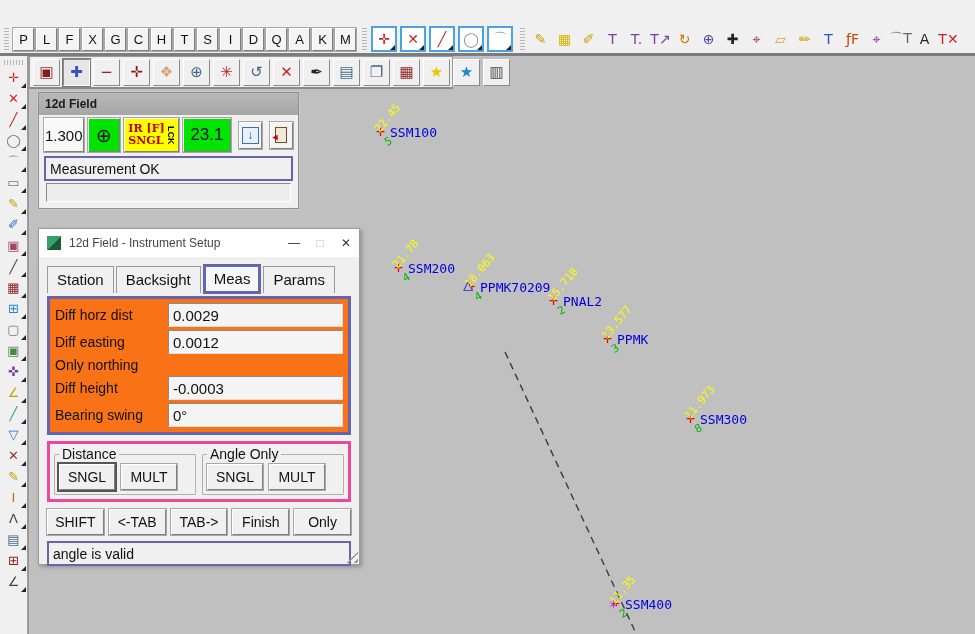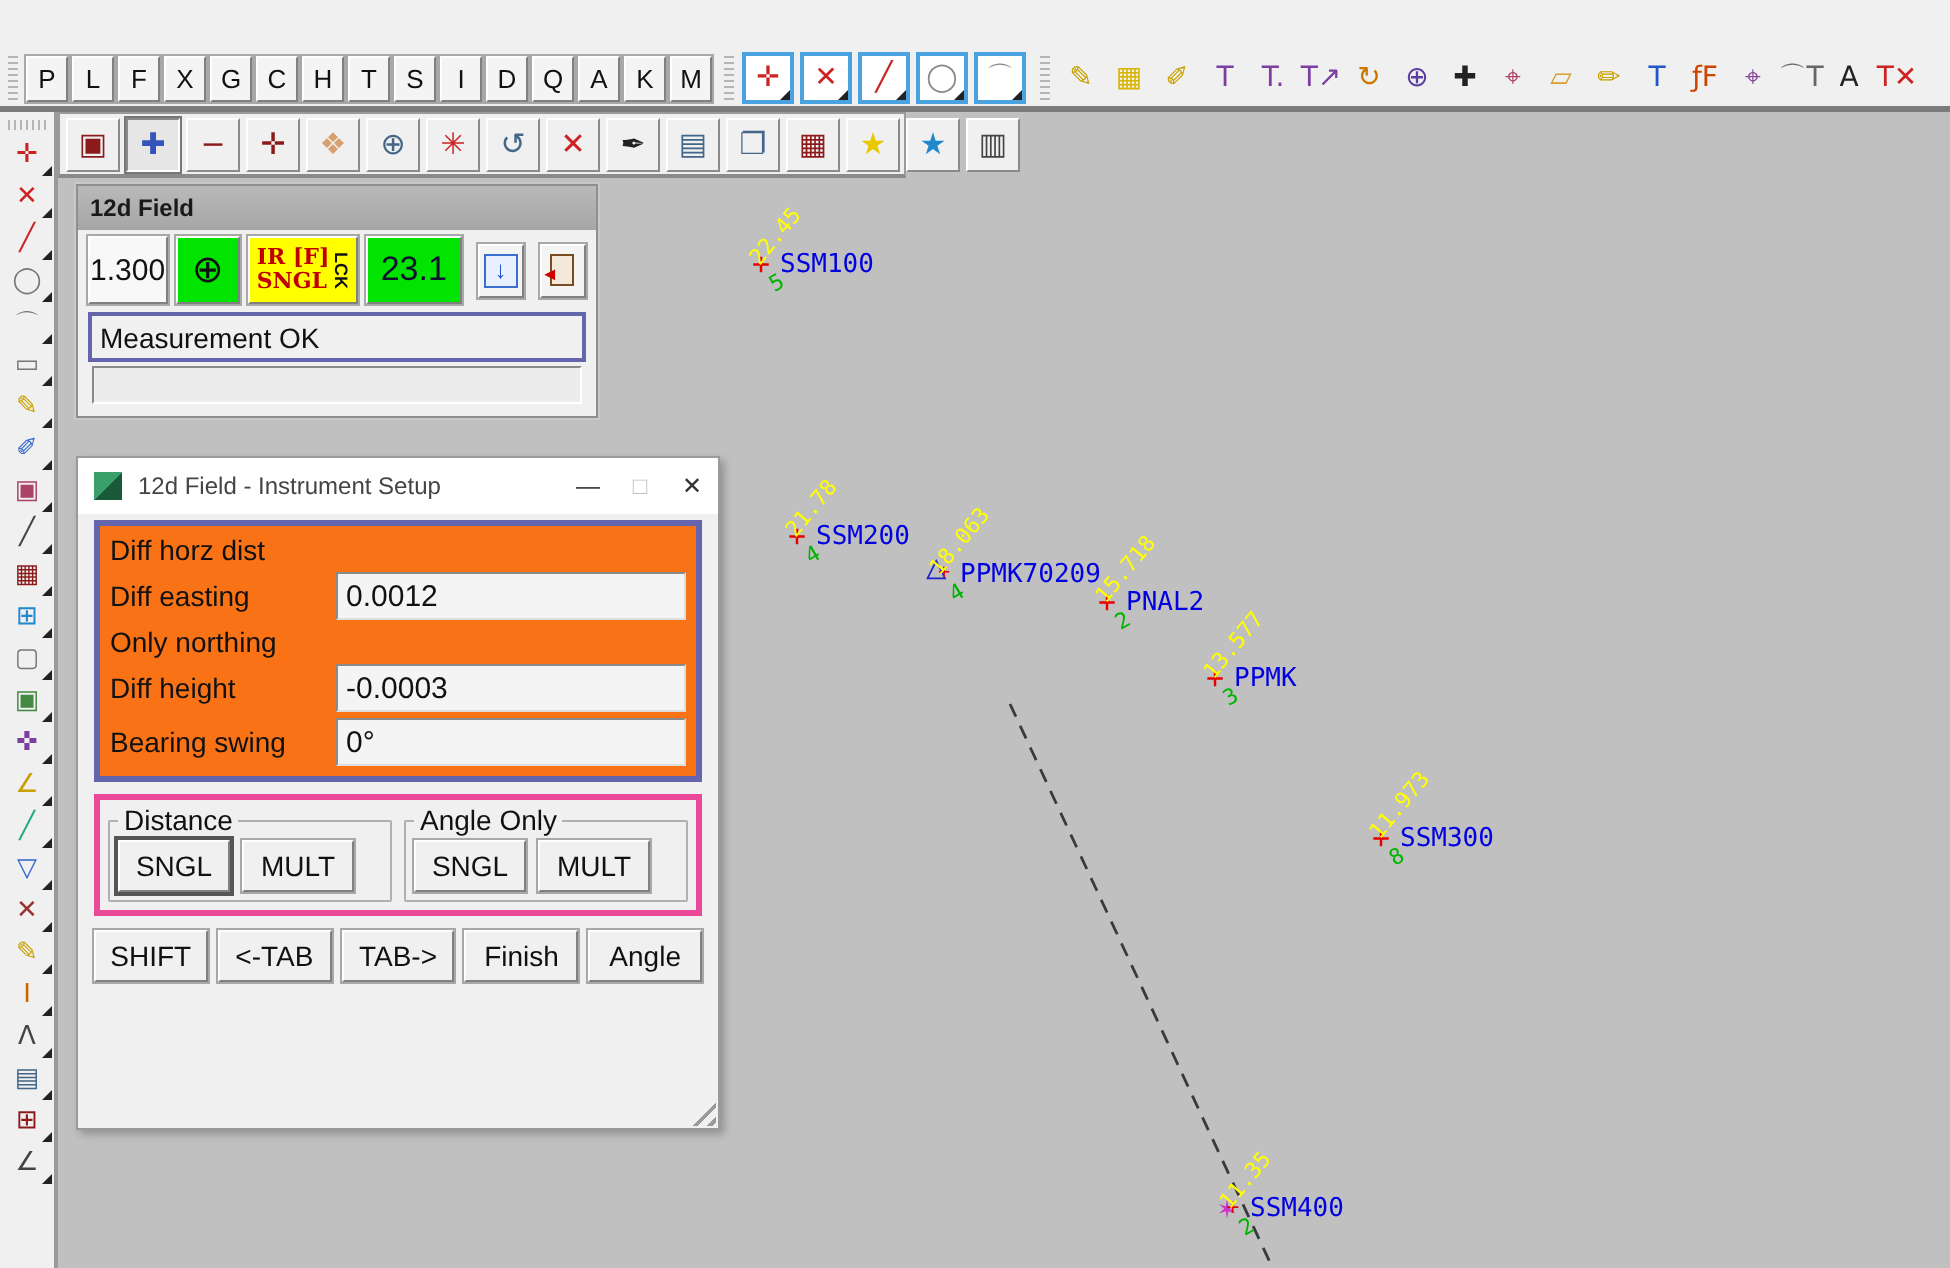--- a/index.html
+++ b/index.html
@@ -403,25 +403,36 @@
 
 <div class="dialog">
   <div class="dlg-titlebar">
     <span class="dlg-logo"></span>
     <span class="dlg-title">12d Field - Instrument Setup</span>
     <span class="dlg-winbtn">—</span>
     <span class="dlg-winbtn disabled">□</span>
     <span class="dlg-winbtn">✕</span>
   </div>
 
+  <div class="tabs">
+
+      <div class="tab">Station</div>
+
+      <div class="tab">Backsight</div>
+
+      <div class="tab active">Meas</div>
+
+      <div class="tab">Params</div>
+    </div>
 
   <div class="fields-box">
 
       <div class="frow">
         <label>Diff horz dist</label>
+        <div class="finput">0.0029</div>
       </div>
 
       <div class="frow">
         <label>Diff easting</label>
         <div class="finput">0.0012</div>
       </div>
 
       <div class="frow">
         <label>Only northing</label>
       </div>
@@ -457,17 +468,18 @@
   <div class="nav-row">
 
       <div class="btn nav-btn">SHIFT</div>
 
       <div class="btn nav-btn">&lt;-TAB</div>
 
       <div class="btn nav-btn">TAB-&gt;</div>
 
       <div class="btn nav-btn">Finish</div>
 
-      <div class="btn nav-btn">Angle</div>
-    </div>
-
+      <div class="btn nav-btn">Only</div>
+    </div>
+
+  <div class="dlg-status">angle is valid</div>
   <div class="resize-grip"></div>
 </div>
 
 </body></html>

